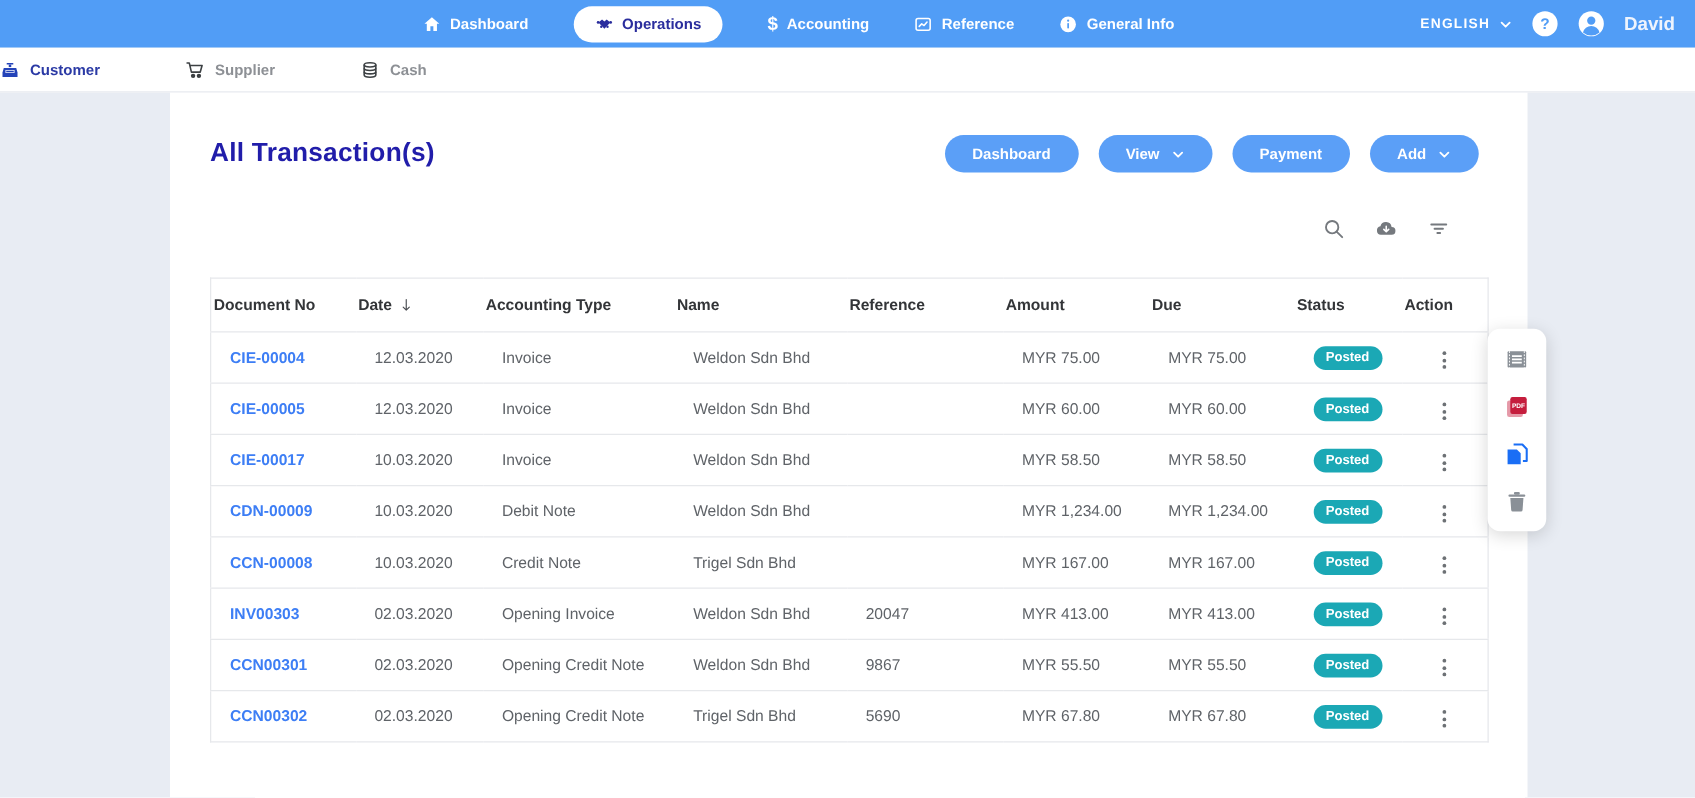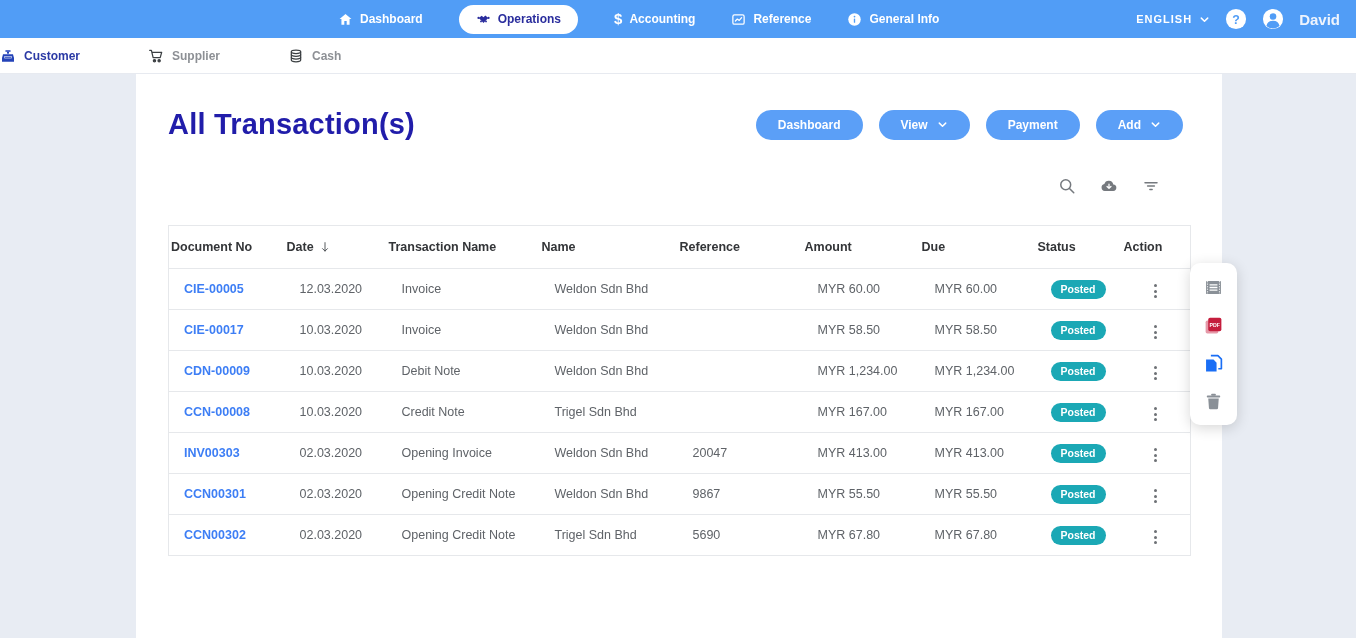--- a/index.html
+++ b/index.html
@@ -54,21 +54,21 @@
 
   
   .content-card {
     position:absolute; left:136px; top:72px; width:1086px; height:566px;
     background:#fff;
   }
   .header-row {
     display:flex; justify-content:space-between; align-items:center;
     padding:36px 39px 0 32px;
   }
-  .page-title { font-size:29px; font-weight:bold; color:var(--c-title,#211daa); letter-spacing:.2px; }
+  .page-title { font-size:21px; font-weight:bold; color:var(--c-title,#211daa); letter-spacing:.2px; }
   .btn-group { display:flex; gap:16px; }
   .btn {
     background:var(--c-btn,#5b9ff7); color:#fff; border:none; cursor:pointer;
     border-radius:15px; height:30px; padding:0 22px;
     font-family:inherit; font-size:12px; font-weight:bold;
     display:flex; align-items:center; gap:9px;
   }
   .btn .icon svg { width:11px; height:11px; }
 
   .toolbar {
@@ -298,21 +298,21 @@
                 <span>Date</span>
                 <span class="icon sort-icon">
                   <svg viewBox="0 0 24 24" fill="none" stroke="currentColor" stroke-width="1.6" stroke-linecap="round" stroke-linejoin="round">
                     <path d="M12 4.5v14.5M7.8 14.8l4.2 4.2 4.2-4.2"></path>
                   </svg>
                 </span>
               </span>
             </th>
             <th>
               <span class="th-inner">
-                <span>Transaction Name</span>
+                <span>Accounting Type</span>
               </span>
             </th>
             <th>
               <span class="th-inner">
                 <span>Name</span>
               </span>
             </th>
             <th>
               <span class="th-inner">
                 <span>Reference</span>
@@ -334,20 +334,35 @@
               </span>
             </th>
             <th>
               <span class="th-inner">
                 <span>Action</span>
               </span>
             </th>
           </tr>
         </thead>
       <tbody id="table-body">
+          <tr>
+            <td class="doc"><span>CIE-00004</span></td>
+            <td>12.03.2020</td>
+            <td>Invoice</td>
+            <td>Weldon Sdn Bhd</td>
+            <td></td>
+            <td>MYR 75.00</td>
+            <td>MYR 75.00</td>
+            <td><span class="badge">Posted</span></td>
+            <td class="action"><span class="kebab">
+                <i></i>
+                <i></i>
+                <i></i>
+              </span></td>
+          </tr>
           <tr>
             <td class="doc"><span>CIE-00005</span></td>
             <td>12.03.2020</td>
             <td>Invoice</td>
             <td>Weldon Sdn Bhd</td>
             <td></td>
             <td>MYR 60.00</td>
             <td>MYR 60.00</td>
             <td><span class="badge">Posted</span></td>
             <td class="action"><span class="kebab">

